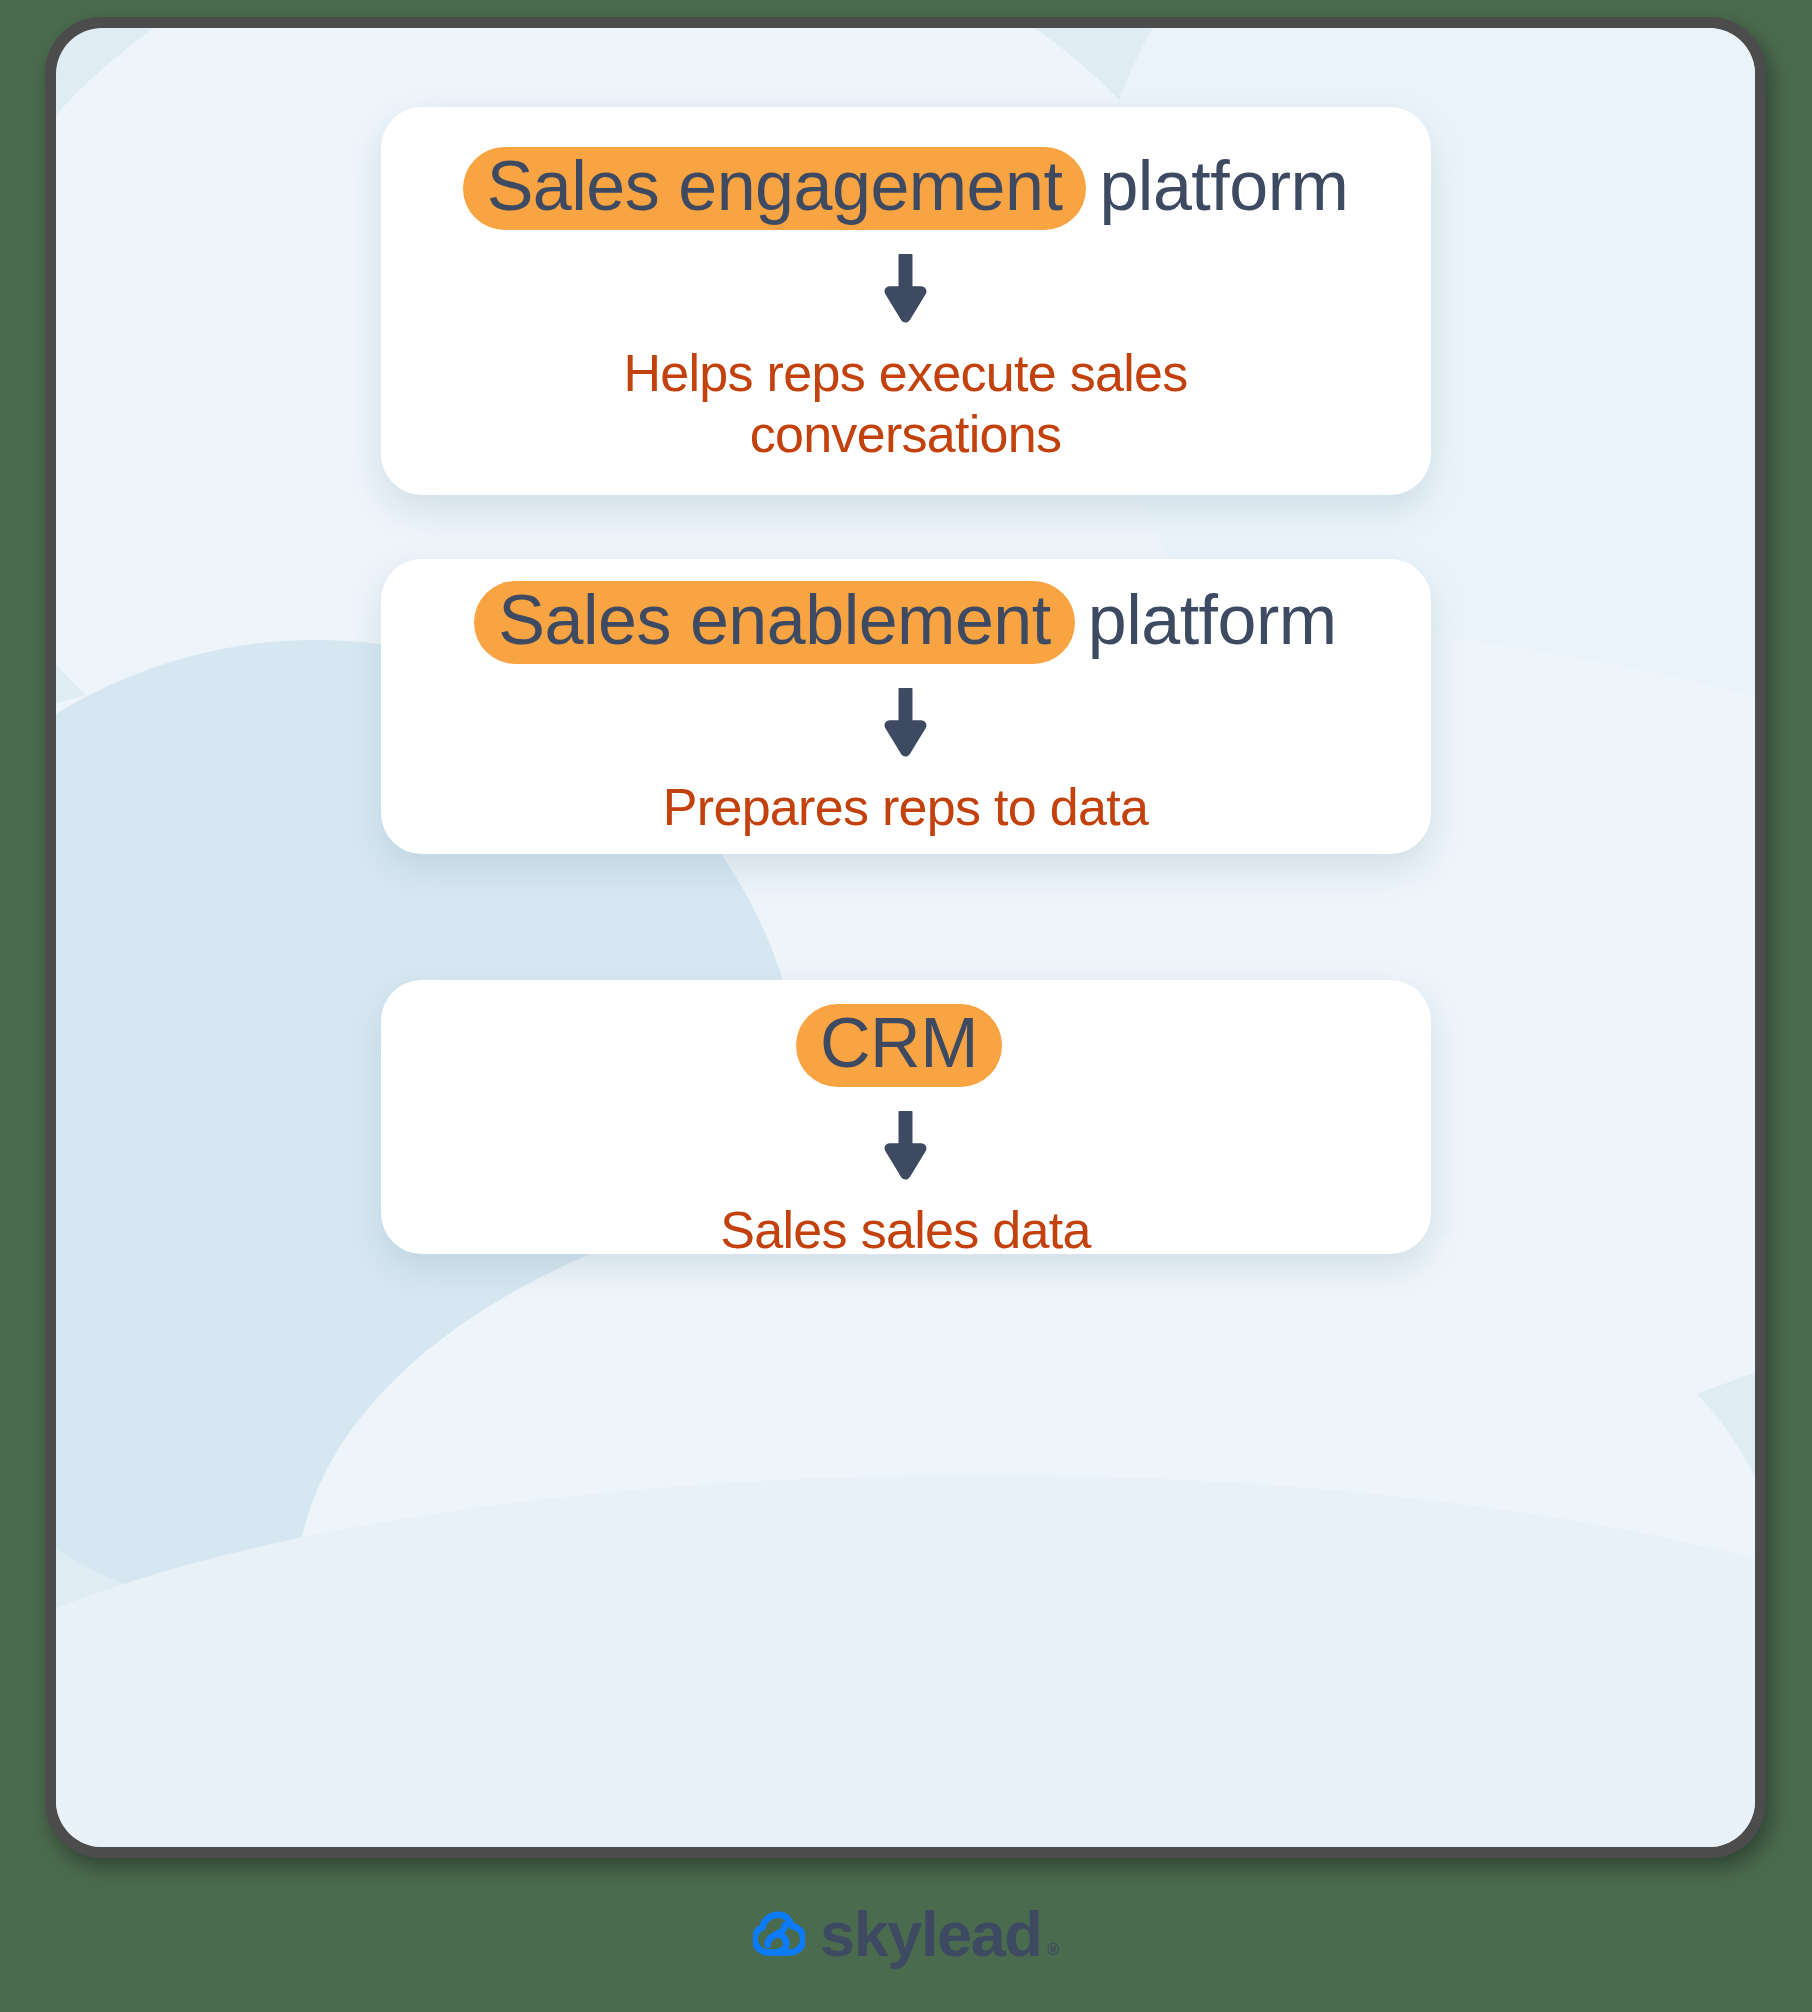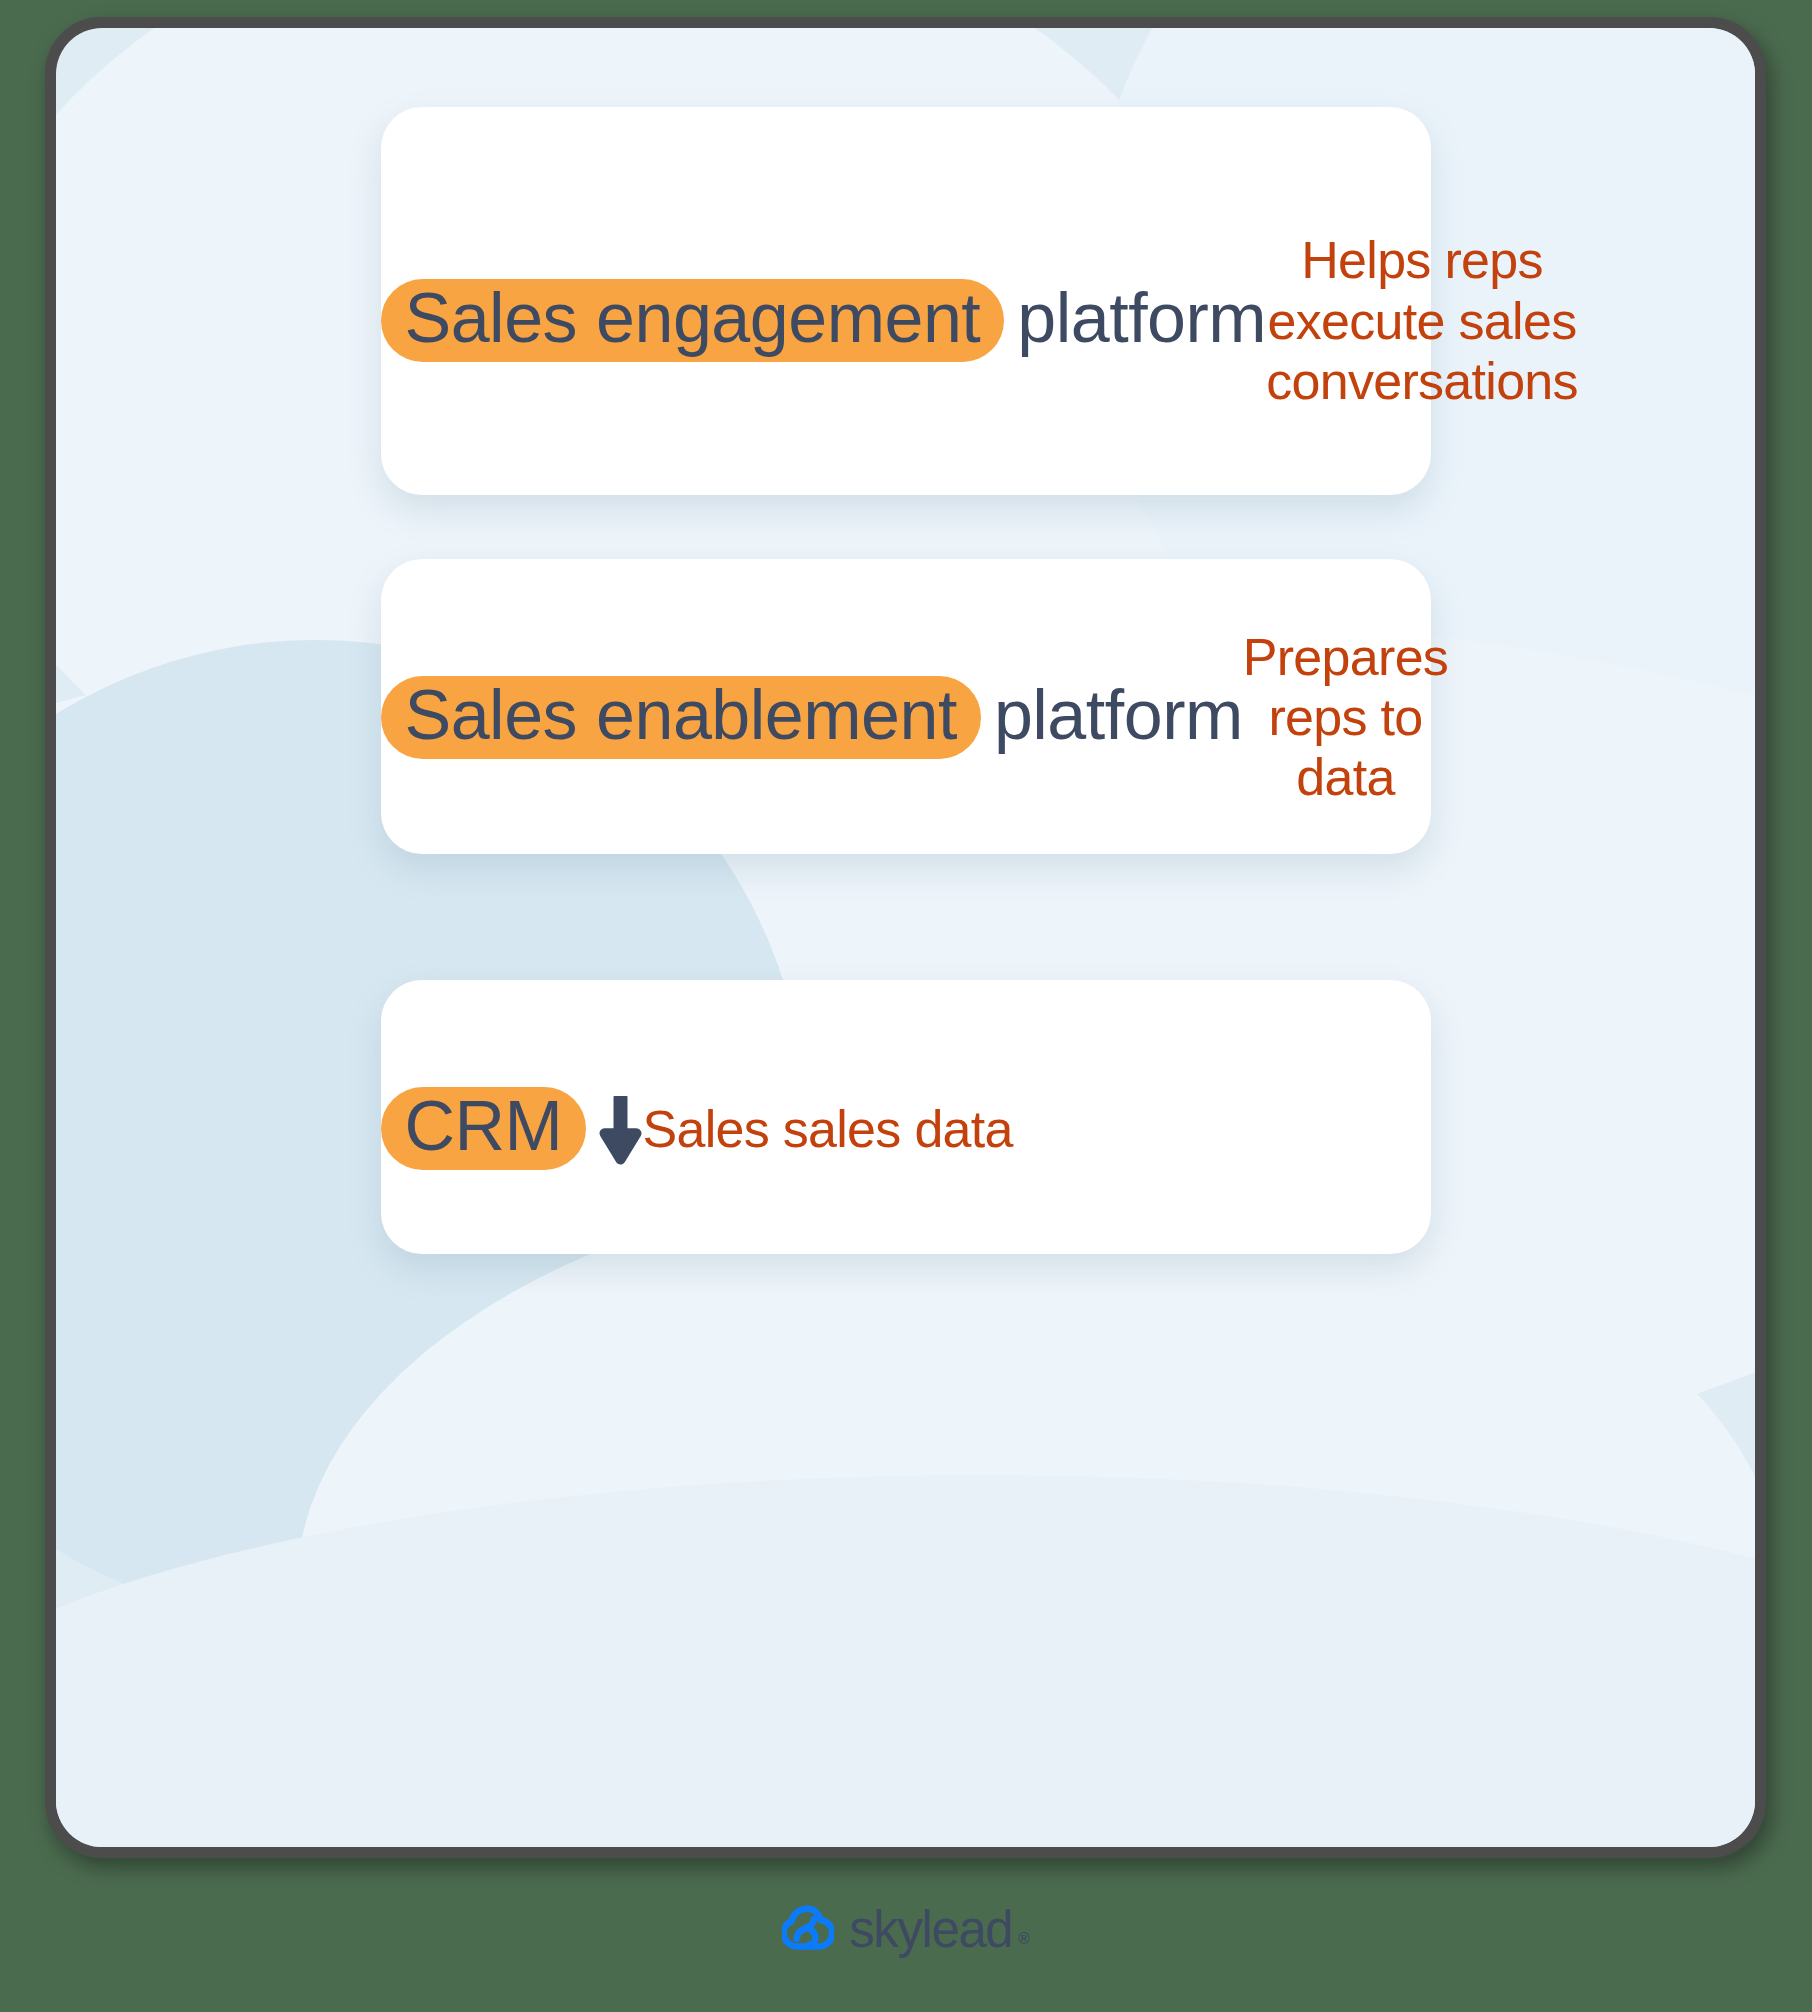--- a/index.html
+++ b/index.html
@@ -90,21 +90,21 @@
 
   .card {
     position: absolute;
     left: 50%;
     transform: translateX(-50%);
     width: 1050px;
     background: #ffffff;
     border-radius: 41px;
     box-shadow: 0 15px 32px rgba(120,150,170,0.22);
     display: flex;
-    flex-direction: row;
+    flex-direction: column;
     align-items: center;
   }
 
   #card-engagement { top: 79px;  height: 388px; padding-top: 40px; }
   #card-enablement { top: 531px; height: 295px; padding-top: 22px; }
   #card-crm        { top: 952px; height: 274px; padding-top: 24px; }
 
   .card-heading {
     font-size: 70px;
     font-weight: 400;
@@ -162,22 +162,22 @@
     left: 0;
     top: 1903px;
     width: 100%;
     display: flex;
     align-items: center;
     justify-content: center;
     gap: 15px;
   }
   #logo-mark { width: 52px; height: 52px; display: block; }
   #logo-text {
-    font-size: 51px;
-    font-weight: 400;
+    font-size: 63px;
+    font-weight: 700;
     color: #3e4a62;
     letter-spacing: -1.4px;
     line-height: 1;
   }
   #logo-reg {
     font-size: 16px;
     color: #3e4a62;
     align-self: flex-end;
     margin-bottom: 7.4px;
     margin-left: -9.3px;

